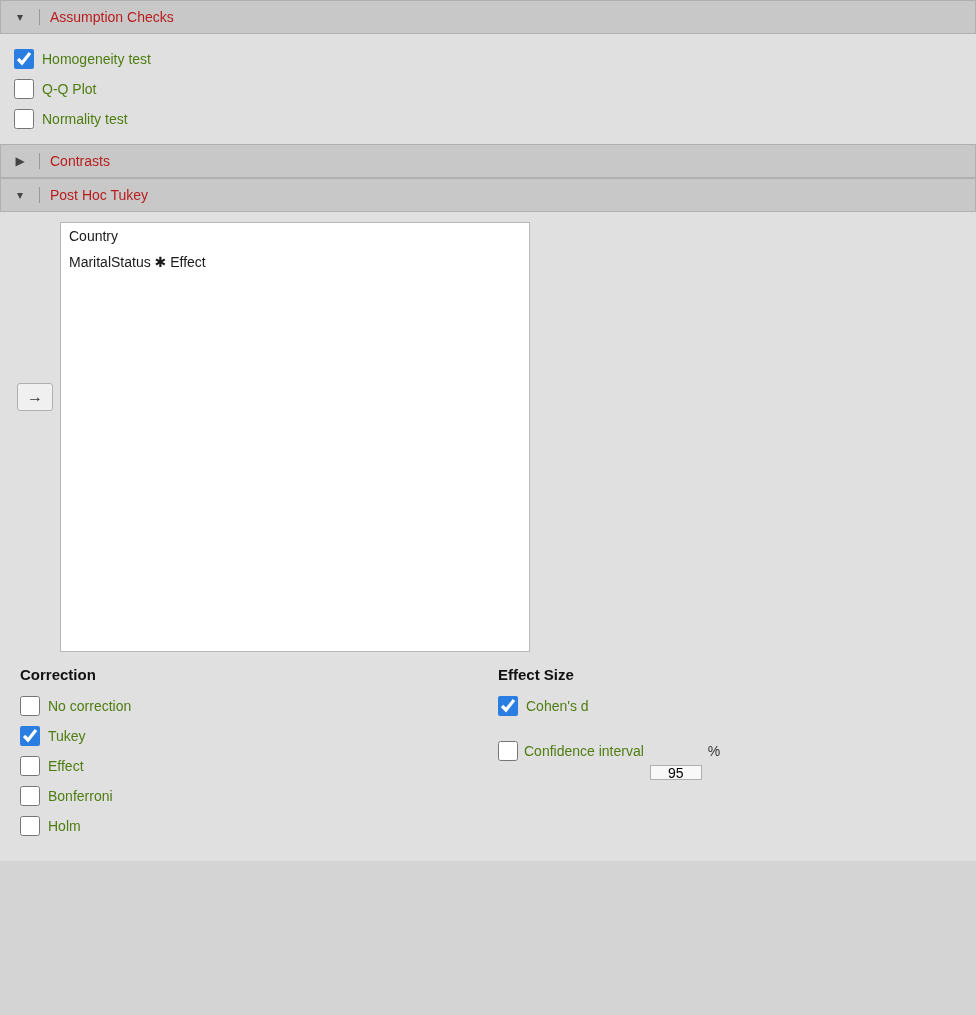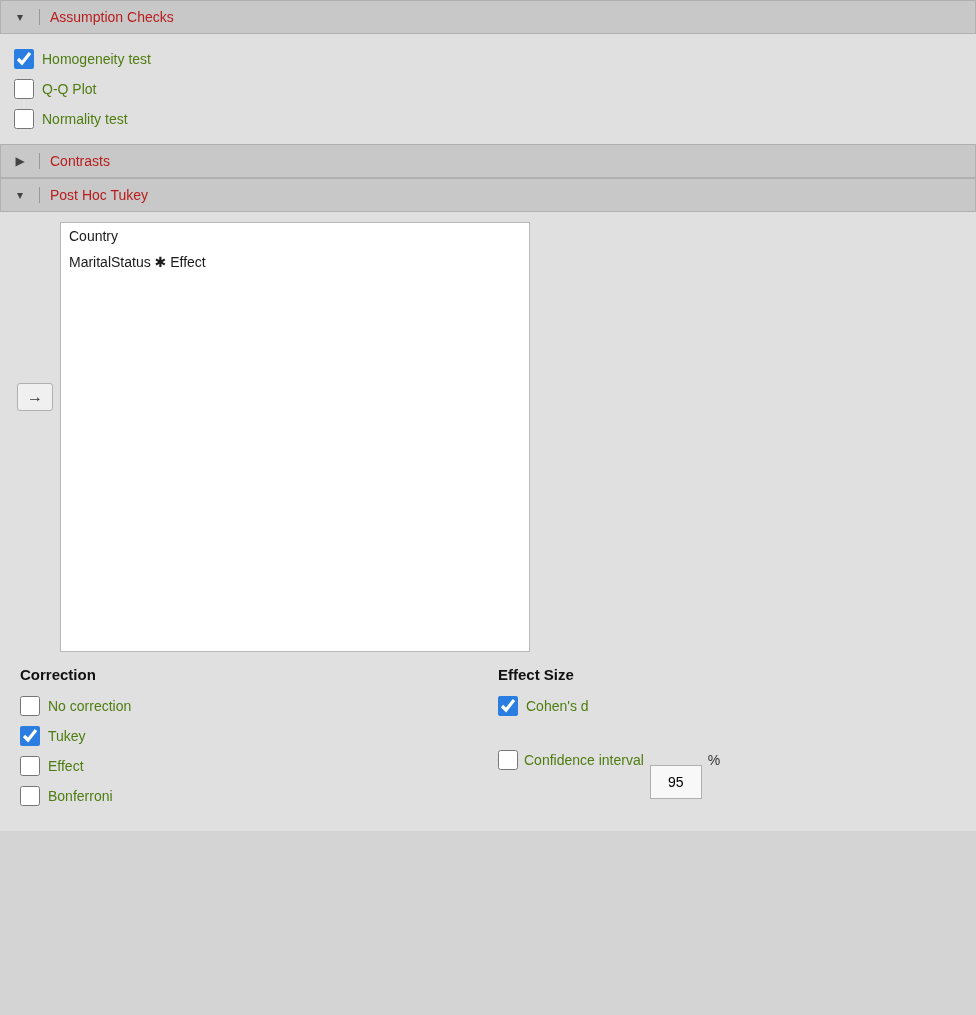--- a/index.html
+++ b/index.html
@@ -161,21 +161,21 @@
     }
 
     .confidence-row {
       display: flex;
       align-items: center;
       gap: 6px;
     }
 
     .confidence-input {
       width: 52px;
-      height: 34px;
+      height: 15px;
       border: 1px solid #b0b0b0;
       background: #f8f8f8;
       text-align: center;
       font-size: 14px;
       padding: 0 4px;
       margin-top: 44px;
     }
 
     .pct-label {
       font-size: 14px;
@@ -267,20 +267,26 @@
         <label class="checkbox-label" for="chk-scheffe">Effect</label>
       </div>
 
       <div class="checkbox-row">
         <div class="checkbox-wrap">
           <input type="checkbox" id="chk-bonferroni" style="">
         </div>
         <label class="checkbox-label" for="chk-bonferroni">Bonferroni</label>
       </div>
 
+      <div class="checkbox-row">
+        <div class="checkbox-wrap">
+          <input type="checkbox" id="chk-holm" style="">
+        </div>
+        <label class="checkbox-label" for="chk-holm">Holm</label>
+      </div>
     </div>
 
     <div class="effect-col">
       <div class="col-title">Effect Size</div>
 
       <div class="checkbox-row">
         <div class="checkbox-wrap">
           <input type="checkbox" id="chk-cohensd" checked="" style="">
         </div>
         <label class="checkbox-label" for="chk-cohensd">Cohen's d</label>

